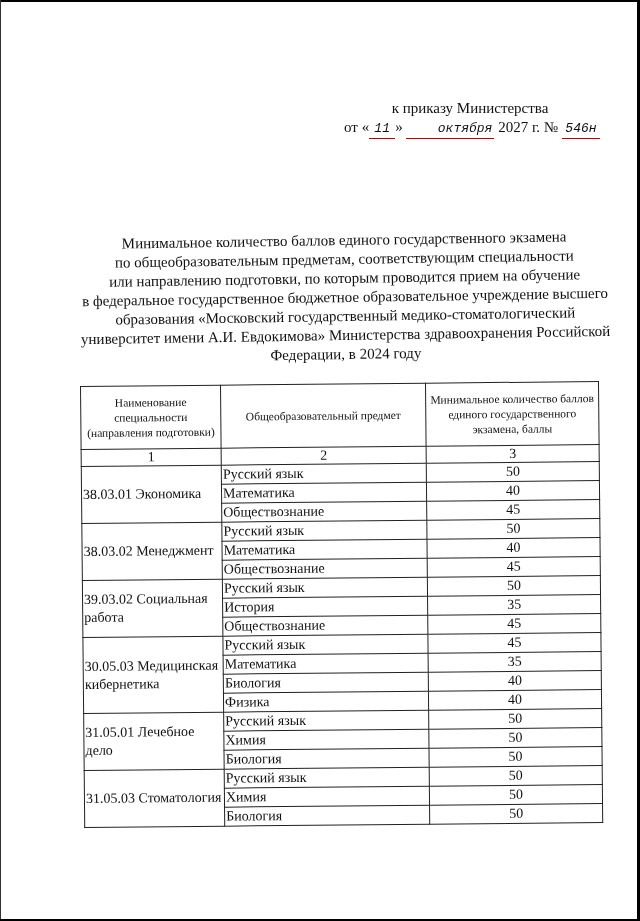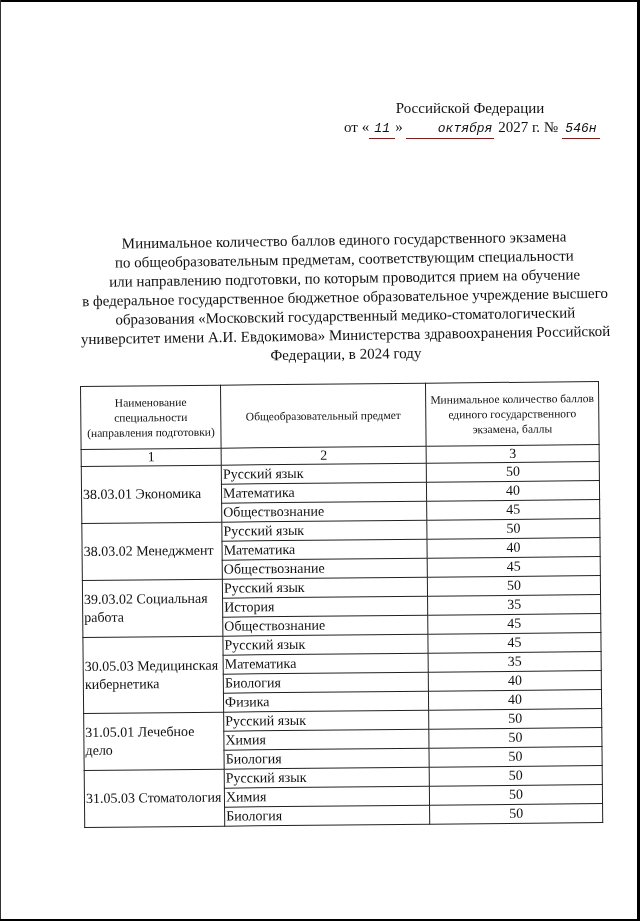--- a/index.html
+++ b/index.html
@@ -64,21 +64,21 @@
 </style>
 </head>
 <body>
 
 <div class="scan-border-top"></div>
 <div class="scan-border-right"></div>
 <div class="scan-border-left"></div>
 <div class="scan-border-bottom"></div>
 
 <div class="annex">
-  <span class="line">Российской Федерации</span>
+  <span class="line">к приказу Министерства</span>
   <span class="date-line"><span>от «</span><span class="hand day">11</span><span>»</span> <span class="hand month">октября</span> <span>2027 г. №</span> <span class="hand num">546н</span></span>
 </div>
 
 <div class="title">
   <span class="line">Минимальное количество баллов единого государственного экзамена</span>
   <span class="line">по общеобразовательным предметам, соответствующим специальности</span>
   <span class="line">или направлению подготовки, по которым проводится прием на обучение</span>
   <span class="line">в федеральное государственное бюджетное образовательное учреждение высшего</span>
   <span class="line">образования «Московский государственный медико-стоматологический</span>
   <span class="line">университет имени А.И. Евдокимова» Министерства здравоохранения Российской</span>

